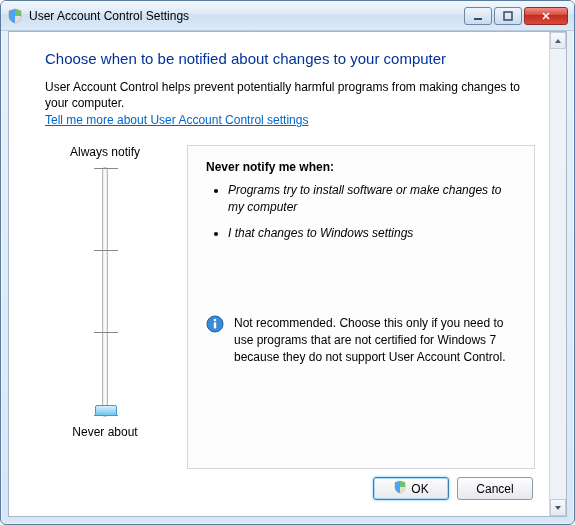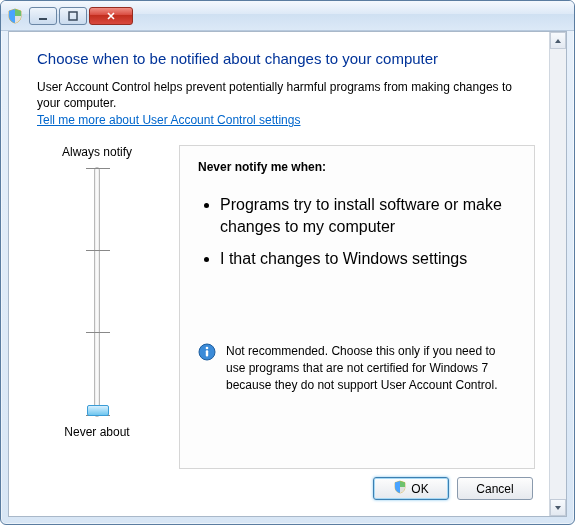--- a/index.html
+++ b/index.html
@@ -51,21 +51,21 @@
   .client {
     flex: 1;
     margin: 0 7px 7px 7px;
     background: #fff;
     border: 1px solid #a9b8c9;
     display: flex;
     position: relative;
   }
   .content {
     flex: 1;
-    padding: 16px 14px 12px 28px;
+    padding: 16px 14px 12px 36px;
     display: flex;
     flex-direction: column;
   }
   .scrollbar {
     width: 17px;
     background: #eef1f5;
     border-left: 1px solid #d0d7e0;
     display: flex; flex-direction: column;
   }
   .scroll-arrow {
@@ -127,23 +127,23 @@
     border-radius: 2px;
   }
   .desc-panel {
     flex: 1;
     border: 1px solid #d6d6d6;
     background: #fdfdfd;
     padding: 14px 16px 14px 18px;
     display: flex;
     flex-direction: column;
   }
-  .desc-head { font-weight: bold; font-size: 12px; margin-bottom: 20px; }
+  .desc-head { font-weight: bold; font-size: 12px; margin-bottom: 8px; }
   .bullets { margin: 0 0 0 8px; padding: 0 0 0 14px; }
-  .bullets li { font-size: 16px; margin-bottom: 10px; line-height: 1.35; }
+  .bullets li { font-size: 12px; margin-bottom: 10px; line-height: 1.35; font-style: italic; }
   .note-row {
     display: flex;
     gap: 10px;
     margin-top: 64px;
     align-items: flex-start;
   }
   .info-icon { flex-shrink: 0; width: 18px; height: 18px; }
   .note-text { font-size: 12px; line-height: 1.4; }
   .button-row {
     display: flex;
@@ -173,20 +173,21 @@
 <div class="window">
   <div class="titlebar">
     <span class="title-icon">
       <svg viewBox="0 0 16 16" width="16" height="16">
         <path d="M8 1 L14 3 V8 C14 12 11 14.5 8 15 C5 14.5 2 12 2 8 V3 Z" fill="#ffd54a" stroke="#c28e00" stroke-width="0.6"></path>
         <path d="M8 1 L8 15 C5 14.5 2 12 2 8 V3 Z" fill="#4aa3ff"></path>
         <path d="M8 1 L14 3 V8 L8 8 Z" fill="#6ec26e"></path>
         <path d="M8 8 L14 8 C14 12 11 14.5 8 15 Z" fill="#e0e0e0"></path>
       </svg>
     </span>
+    <span class="title-text">User Account Control Settings</span>
     <div class="win-controls">
       <div class="win-btn">
         <svg width="10" height="10" viewBox="0 0 10 10">
             <rect x="1" y="7" width="8" height="2" fill="#3a4a5c"></rect>
           </svg>
       </div>
       <div class="win-btn">
         <svg width="10" height="10" viewBox="0 0 10 10">
             <rect x="1" y="1" width="8" height="8" fill="none" stroke="#3a4a5c" stroke-width="1.5"></rect>
           </svg>

